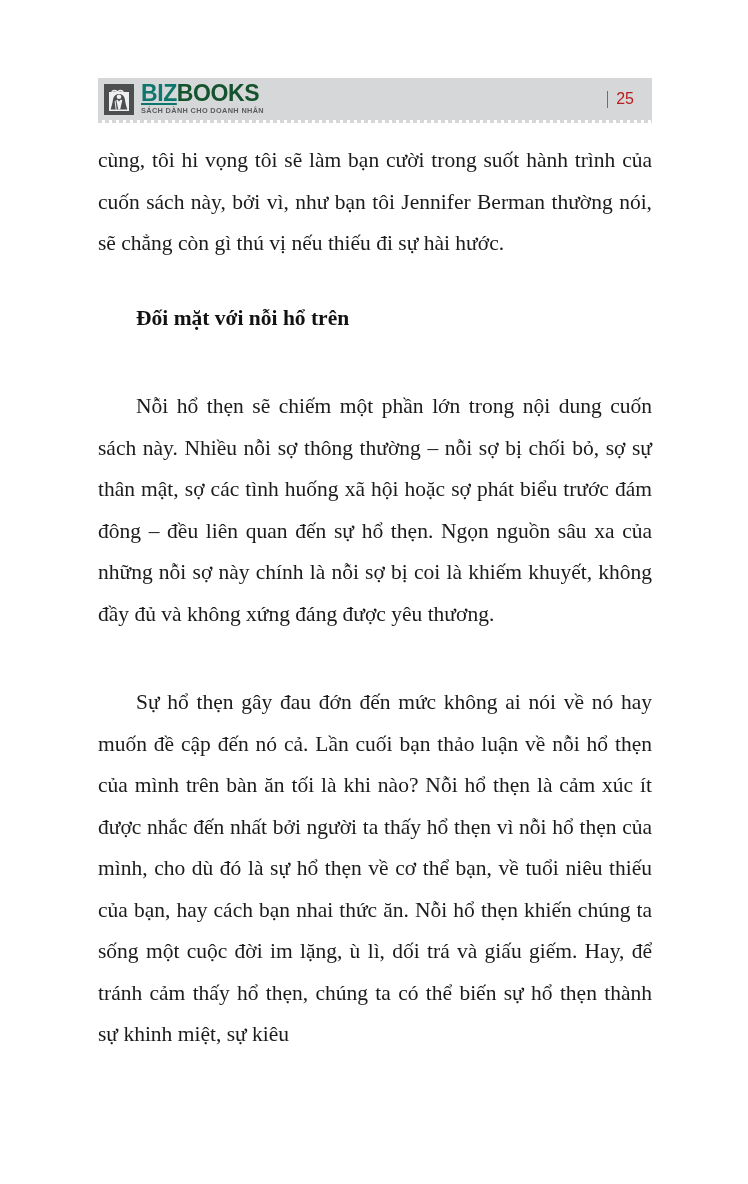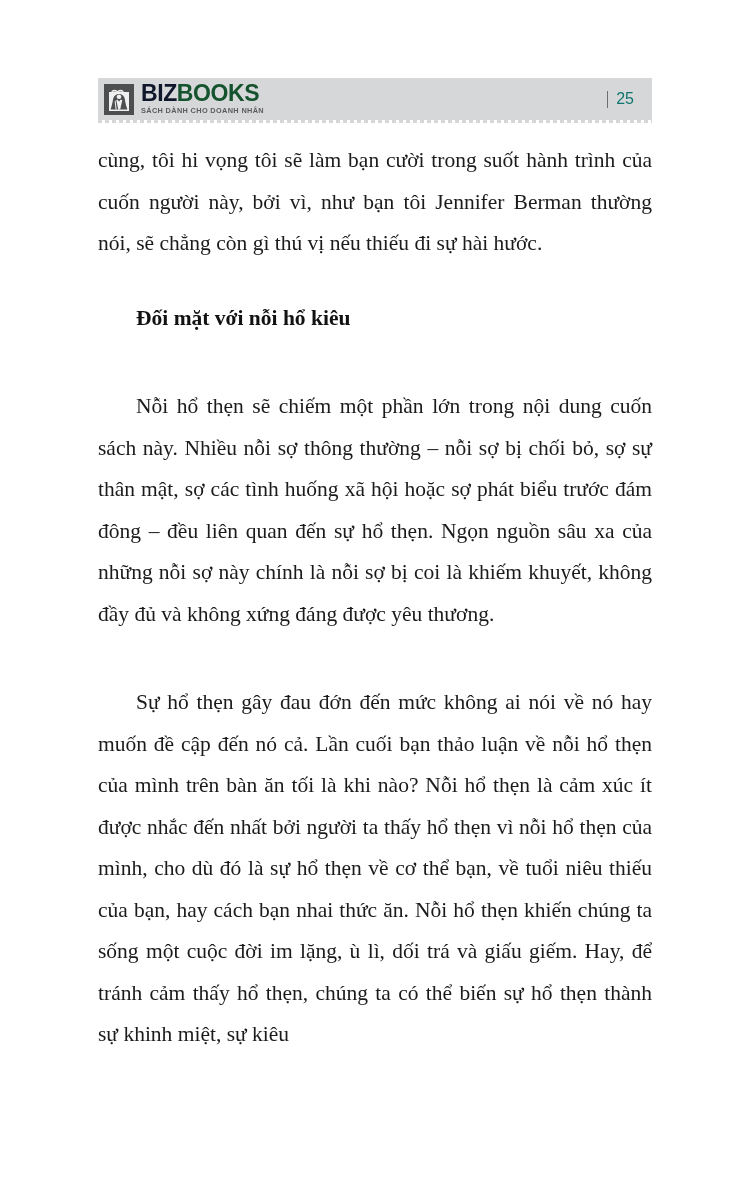--- a/index.html
+++ b/index.html
@@ -79,41 +79,41 @@
   }
   .brand-title {
     font-family: "Liberation Sans", "DejaVu Sans", sans-serif;
     font-weight: bold;
     font-size: 23px;
     letter-spacing: -0.4px;
     color: #4a4b4d;
     line-height: 1;
     white-space: nowrap;
   }
-  .brand-title .biz { color: #0f172a; }
+  .brand-title .biz { color: #0f766e; text-decoration: underline; }
   .brand-title .books { color: #14532d; }
   .brand-tagline {
     font-family: "Liberation Sans", "DejaVu Sans", sans-serif;
     font-weight: bold;
     font-size: 7.2px;
     letter-spacing: 0.35px;
     color: #5a5b5d;
     margin-top: 2px;
     white-space: nowrap;
     transform: scaleX(1.02);
     transform-origin: left center;
   }
 
   .folio {
     display: flex;
     align-items: center;
     gap: 8px;
     font-family: "Liberation Sans", "DejaVu Sans", sans-serif;
     font-size: 16px;
-    color: #0f766e;
+    color: #b91c1c;
     padding-right: 4px;
   }
   .folio-rule {
     display: inline-block;
     width: 1px;
     height: 17px;
     background: #6d6e70;
   }
 
   
@@ -173,19 +173,19 @@
     </div>
 
     <div class="folio">
       <span class="folio-rule"></span>
       <span>25</span>
     </div>
 
   </div>
 
   <div class="content">
-    <p class="para">cùng, tôi hi vọng tôi sẽ làm bạn cười trong suốt hành trình của cuốn người này, bởi vì, như bạn tôi Jennifer Berman thường nói, sẽ chẳng còn gì thú vị nếu thiếu đi sự hài hước.</p>
-    <h2 class="section-heading gap-before">Đối mặt với nỗi hổ kiêu</h2>
+    <p class="para">cùng, tôi hi vọng tôi sẽ làm bạn cười trong suốt hành trình của cuốn sách này, bởi vì, như bạn tôi Jennifer Berman thường nói, sẽ chẳng còn gì thú vị nếu thiếu đi sự hài hước.</p>
+    <h2 class="section-heading gap-before">Đối mặt với nỗi hổ trên</h2>
     <p class="para indent gap-before">Nỗi hổ thẹn sẽ chiếm một phần lớn trong nội dung cuốn sách này. Nhiều nỗi sợ thông thường – nỗi sợ bị chối bỏ, sợ sự thân mật, sợ các tình huống xã hội hoặc sợ phát biểu trước đám đông – đều liên quan đến sự hổ thẹn. Ngọn nguồn sâu xa của những nỗi sợ này chính là nỗi sợ bị coi là khiếm khuyết, không đầy đủ và không xứng đáng được yêu thương.</p>
     <p class="para indent gap-before">Sự hổ thẹn gây đau đớn đến mức không ai nói về nó hay muốn đề cập đến nó cả. Lần cuối bạn thảo luận về nỗi hổ thẹn của mình trên bàn ăn tối là khi nào? Nỗi hổ thẹn là cảm xúc ít được nhắc đến nhất bởi người ta thấy hổ thẹn vì nỗi hổ thẹn của mình, cho dù đó là sự hổ thẹn về cơ thể bạn, về tuổi niêu thiếu của bạn, hay cách bạn nhai thức ăn. Nỗi hổ thẹn khiến chúng ta sống một cuộc đời im lặng, ù lì, dối trá và giấu giếm. Hay, để tránh cảm thấy hổ thẹn, chúng ta có thể biến sự hổ thẹn thành sự khinh miệt, sự kiêu</p>
   </div>
 
 </div>
 
 </body></html>

